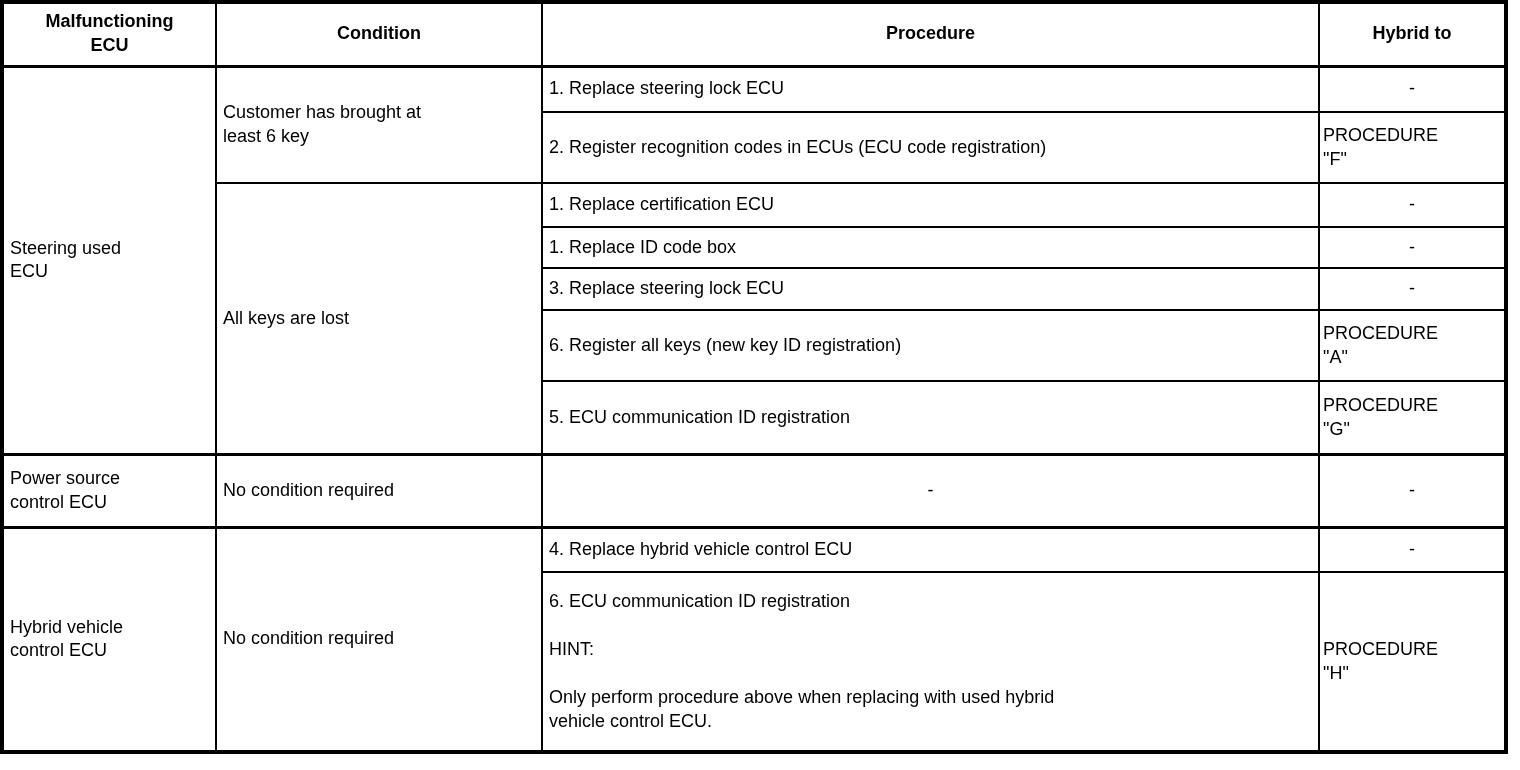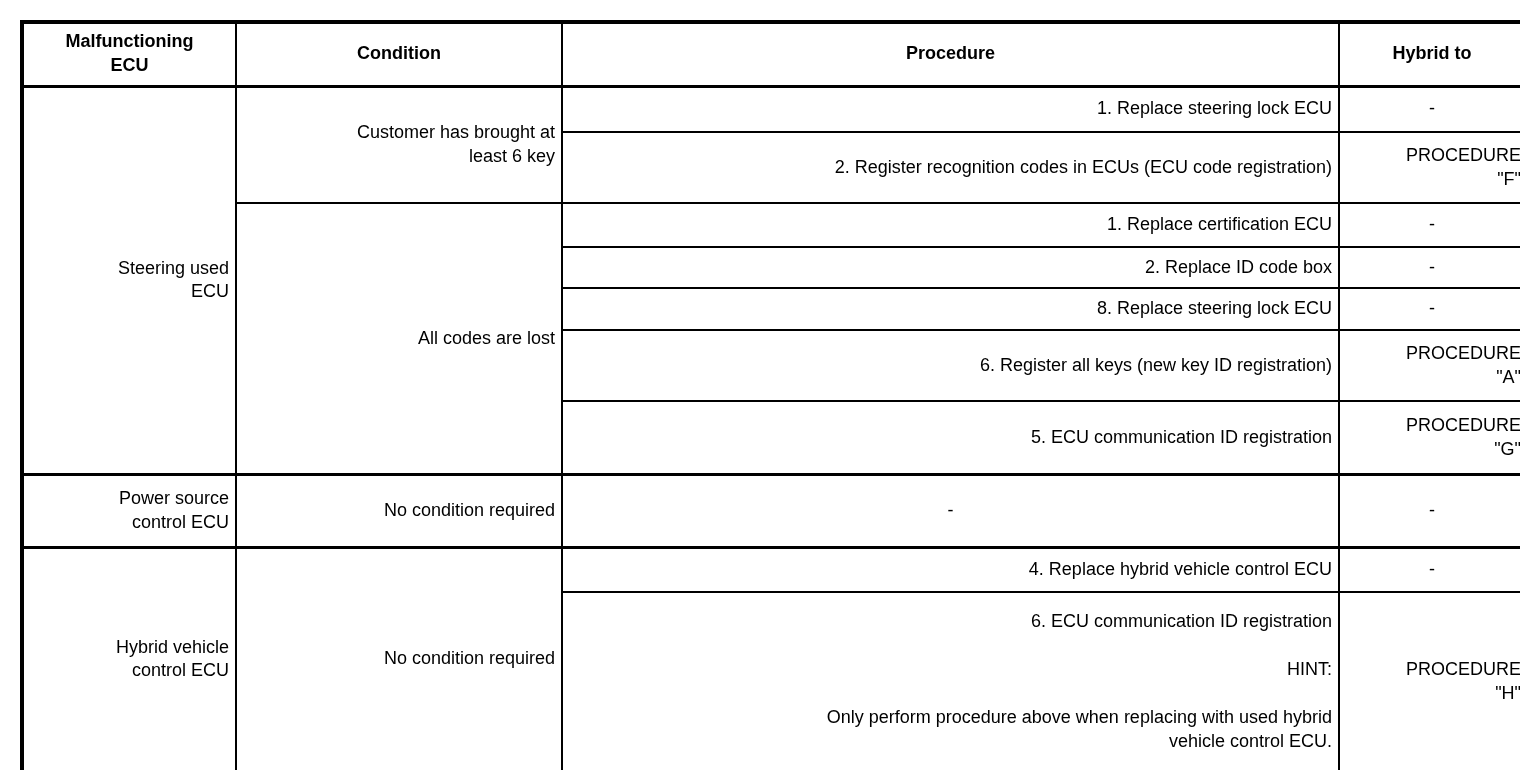--- a/index.html
+++ b/index.html
@@ -4,21 +4,21 @@
 <style>
   html, body {
     margin: 0;
     padding: 0;
     background: #ffffff;
   }
   .page {
     width: 1520px;
     height: 770px;
     box-sizing: border-box;
-    padding: 20px;
+    padding: 0;
     background: #ffffff;
   }
   table.doc {
     border-collapse: collapse;
     table-layout: fixed;
     width: 1504px;
     height: 754px;
     border: 4px solid #000000;
     font-family: "Liberation Sans", sans-serif;
     font-size: 18px;
@@ -29,21 +29,21 @@
   col.c2 { width: 326px; }
   col.c3 { width: 777px; }
   col.c4 { width: 187px; }
   th, td {
     border: 2px solid #000000;
     vertical-align: middle;
     padding: 3px 6px;
     line-height: 1.33;
     white-space: pre-line;
     overflow: hidden;
-    text-align: right;
+    text-align: left;
     font-weight: normal;
   }
   th {
     font-weight: bold;
     text-align: center;
     padding: 3px 2px;
     border-bottom: 3px solid #000000;
   }
   tr.group-sep td { border-top: 3px solid #000000; }
   td.center { text-align: center; }
@@ -78,30 +78,30 @@
 least 6 key</td>
         <td>1. Replace steering lock ECU</td>
         <td class="refer refer-dash">-</td>
       </tr>
       <tr style="height:70px">
         <td>2. Register recognition codes in ECUs (ECU code registration)</td>
         <td class="refer">PROCEDURE
 "F"</td>
       </tr>
       <tr style="height:43px">
-        <td rowspan="5">All codes are lost</td>
+        <td rowspan="5">All keys are lost</td>
         <td>1. Replace certification ECU</td>
         <td class="refer refer-dash">-</td>
       </tr>
       <tr style="height:40px">
-        <td>2. Replace ID code box</td>
+        <td>1. Replace ID code box</td>
         <td class="refer refer-dash">-</td>
       </tr>
       <tr style="height:41px">
-        <td>8. Replace steering lock ECU</td>
+        <td>3. Replace steering lock ECU</td>
         <td class="refer refer-dash">-</td>
       </tr>
       <tr style="height:70px">
         <td>6. Register all keys (new key ID registration)</td>
         <td class="refer">PROCEDURE
 "A"</td>
       </tr>
       <tr style="height:72px">
         <td>5. ECU communication ID registration</td>
         <td class="refer">PROCEDURE

